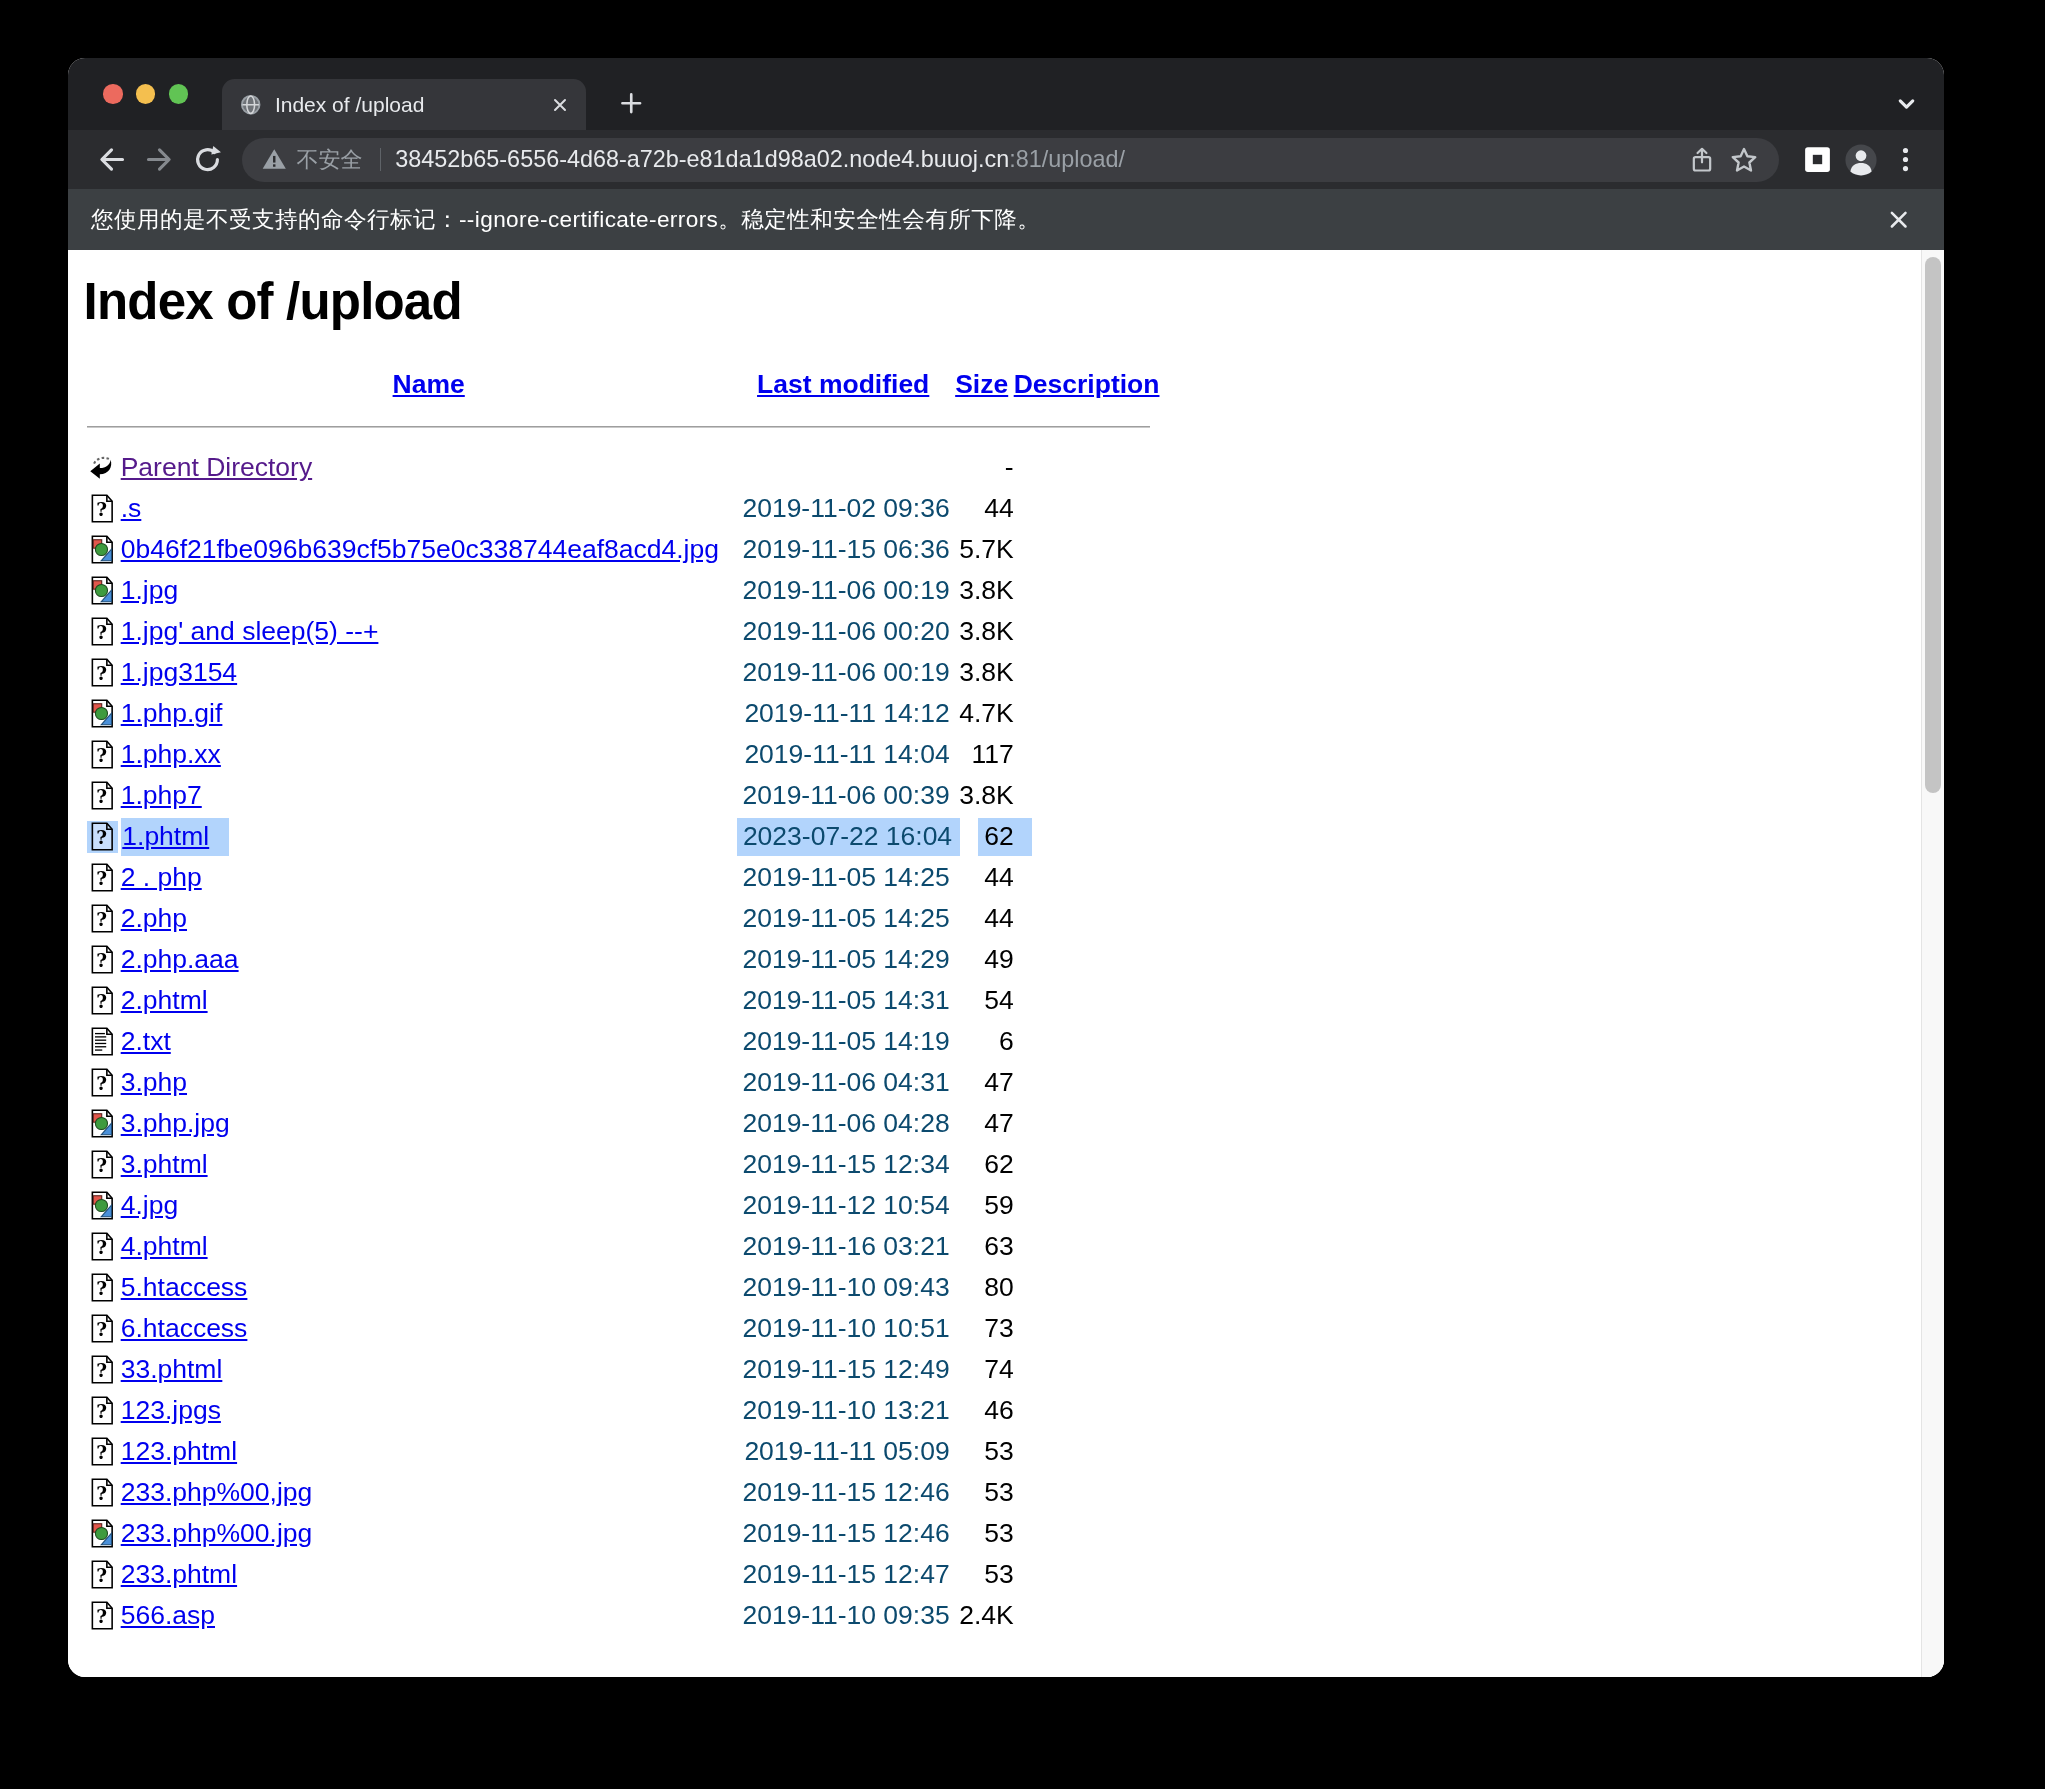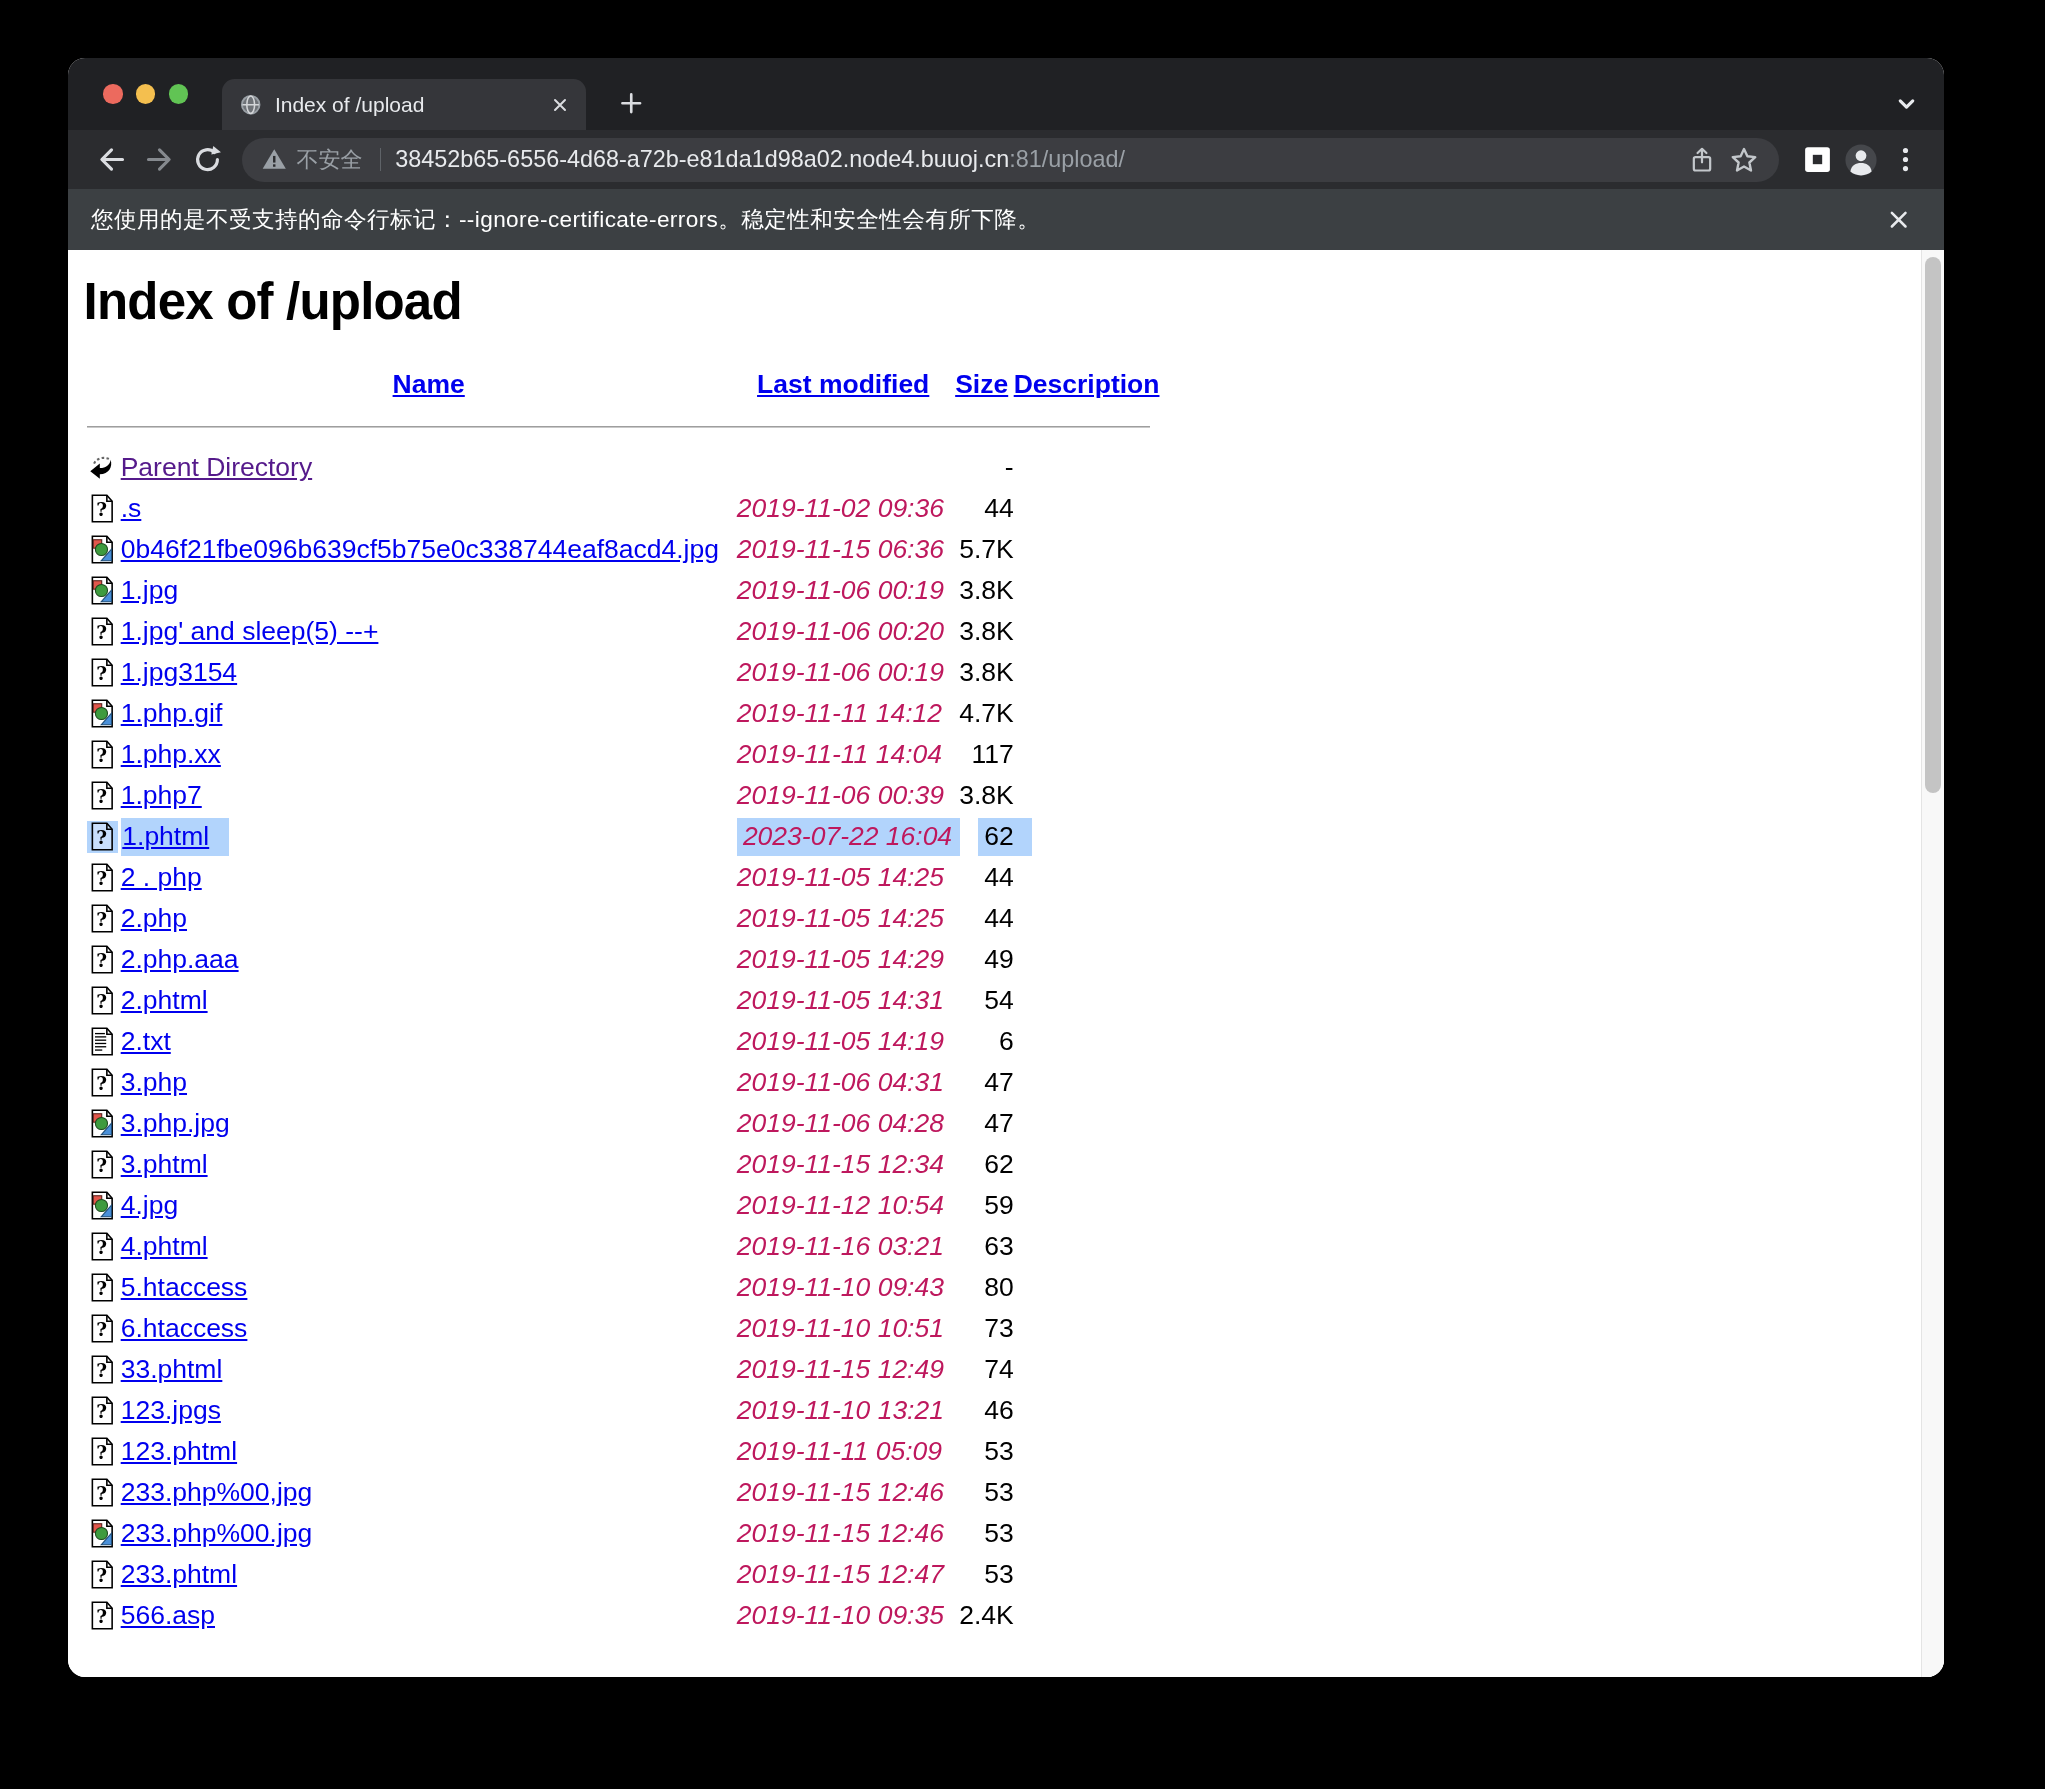--- a/index.html
+++ b/index.html
@@ -41,21 +41,21 @@
   
   .content{flex:1;background:#fff;position:relative;overflow:hidden;color:#000;}
   .page-title{margin:22px 0 0 15.6px;font-size:51px;font-weight:bold;letter-spacing:-0.8px;}
   table.listing{border-collapse:collapse;table-layout:fixed;width:1063px;margin:31px 0 0 18.7px;}
   .c-icon{width:34px;} .c-name{width:616px;} .c-mod{width:213px;} .c-size{width:64px;} .c-desc{width:136px;}
   tr.hdr{height:44px;} tr.hdr th{font-size:26.5px;font-weight:bold;text-align:center;vertical-align:middle;}
   tr.hdr a{color:var(--link);text-decoration:underline;}
   td.rule-cell{padding:17px 0 15.6px 0;} .rule{height:2.3px;background:#C9C9C9;border-top:0.8px solid #9E9E9E;}
   tbody tr{height:41px;}
   td{vertical-align:middle;font-size:26.5px;white-space:nowrap;}
-  td.t-name{text-align:left;} td.t-mod{text-align:left;color:#be185d;font-style:italic;}
+  td.t-name{text-align:left;} td.t-mod{text-align:right;color:#0c4a6e;}
   td.t-size{text-align:right;color:#000;} td.t-desc{text-align:left;}
   a.file-link{color:var(--link);text-decoration:underline;}
   a.file-link.visited{color:var(--visited);}
   .iconwrap{display:inline-block;padding:1.6px 2.3px;margin-right:6.2px;vertical-align:middle;line-height:0;}
   .iconwrap svg{vertical-align:middle;}
   .hl{background:var(--sel);}
   .name-hl{background:var(--sel);padding:3.1px 20px 4.7px 1.6px;}
   .mod-hl{background:var(--sel);padding:3.1px 7.8px 4.7px 6.2px;margin-right:-7.8px;}
   .size-hl{background:var(--sel);padding:3.1px 18.7px 4.7px 6.2px;margin-right:-18.7px;}
   tr.selected .paper{fill:#C9DFFC;}

